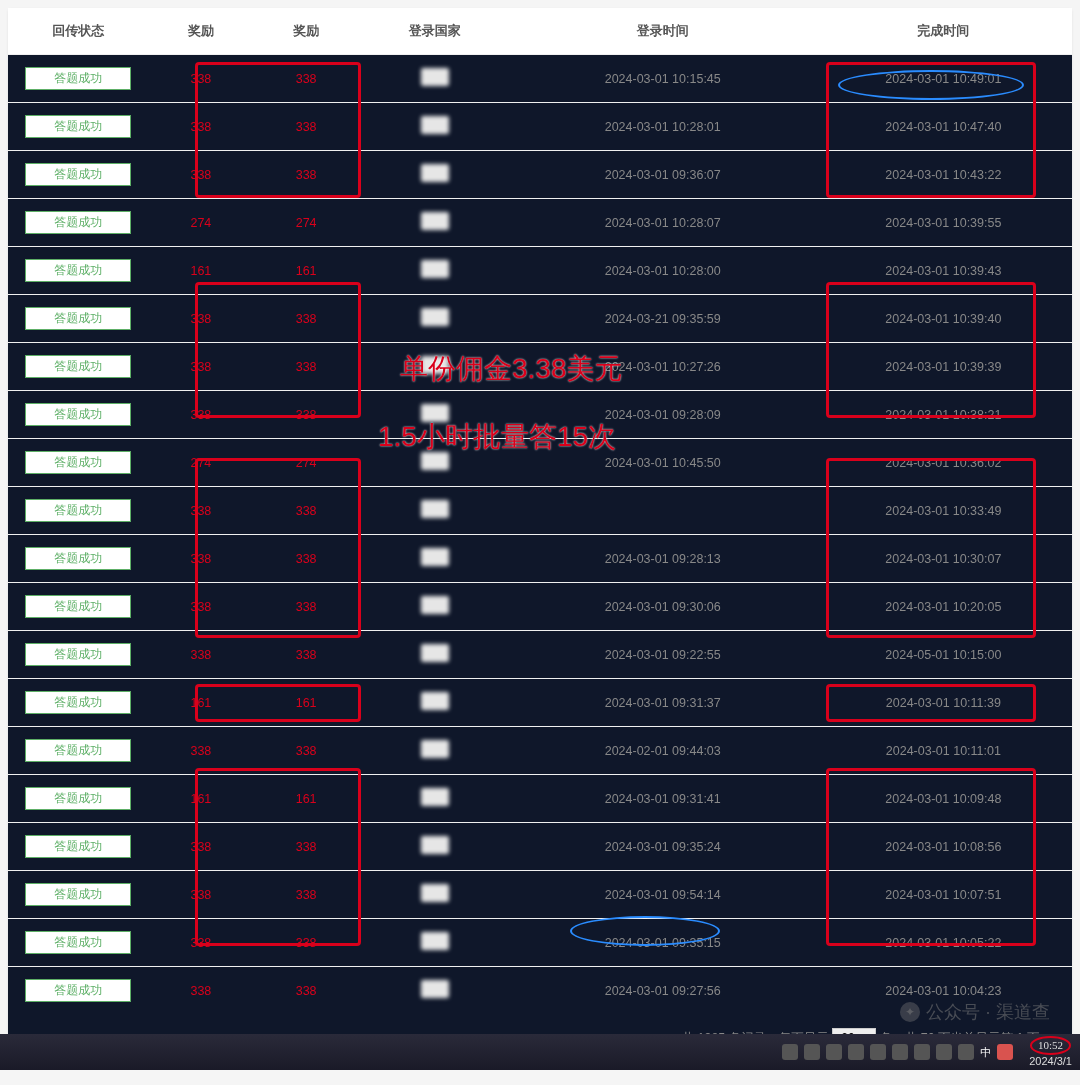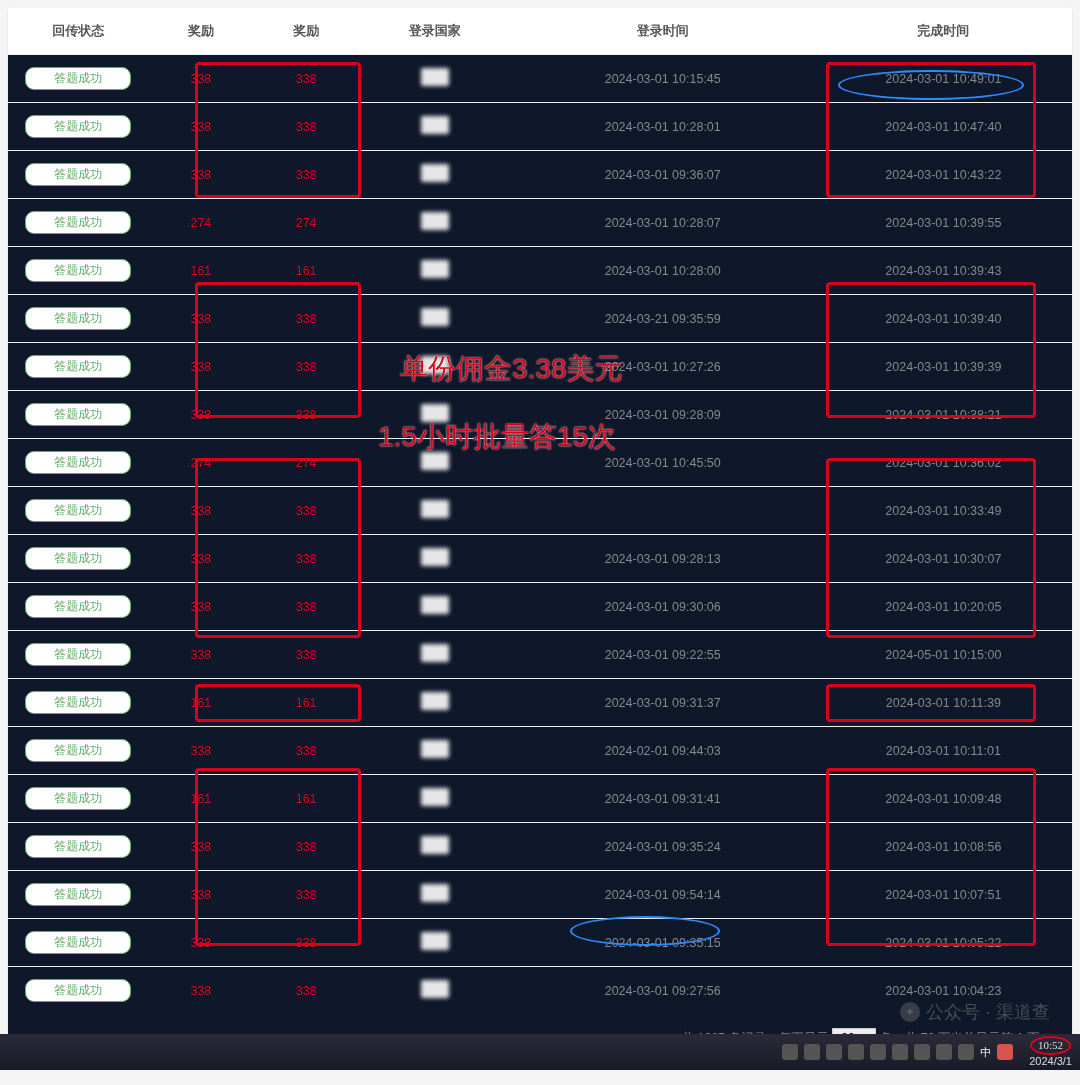--- a/index.html
+++ b/index.html
@@ -38,21 +38,21 @@
     font-size: 12.5px;
     vertical-align: middle;
     height: 44px;
   }
   td.reward { color: #d9001b; font-weight: 500; }
   .status-badge {
     display: inline-block;
     border: 1px solid #5daf66;
     color: #5daf66;
     padding: 2px 28px;
-    border-radius: 9px;
+    border-radius: 0;
     font-size: 12px;
     background: #fff;
   }
   .blur-flag {
     display:inline-block;
     width: 28px; height: 18px;
     background: #e6e6e6;
     border-radius: 2px;
     filter: blur(2px);
   }

